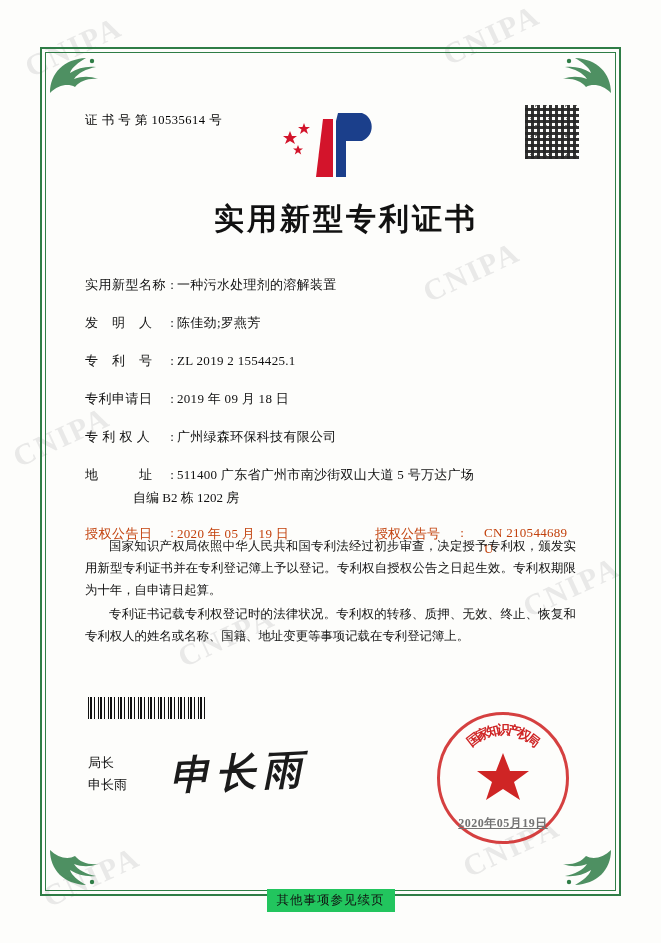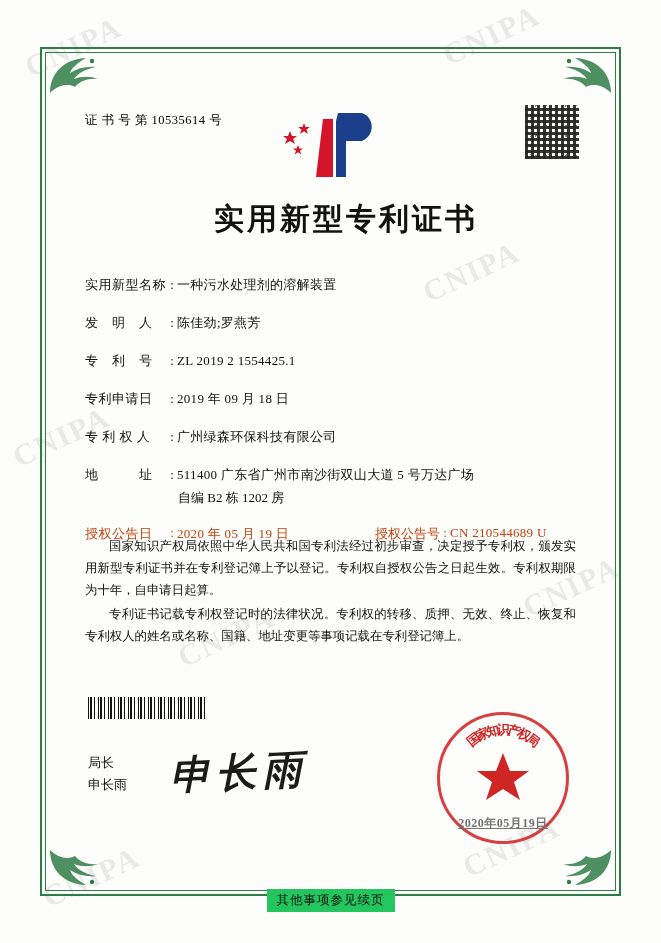--- a/index.html
+++ b/index.html
@@ -146,34 +146,34 @@
     text-align: center;
   }
   .field-value {
     flex: 1 1 auto;
     letter-spacing: 0.3px;
   }
   .field-value.mono-ish {
     font-family: "Liberation Serif", serif;
   }
   .addr-cont {
-    margin-left: 93px;
+    margin-left: 48px;
     font-size: 13px;
     margin-top: -14px;
     margin-bottom: 18px;
     color: #111;
   }
   .two-col {
     display: flex;
     font-size: 13px;
     color: #c2410c;
     margin-bottom: 24px;
   }
   .two-col .left { flex: 0 0 290px; display:flex; }
-  .two-col .right { flex: 1 1 auto; display:flex; }
+  .two-col .right { flex: 1 1 auto; display:flex;gap:17px; }
   .two-col .right .lbl { white-space: nowrap; }
   .paragraphs {
     position: absolute;
     left: 45px;
     right: 45px;
     top: 488px;
     font-size: 12.4px;
     line-height: 1.78;
     color: #111;
     text-align: justify;

